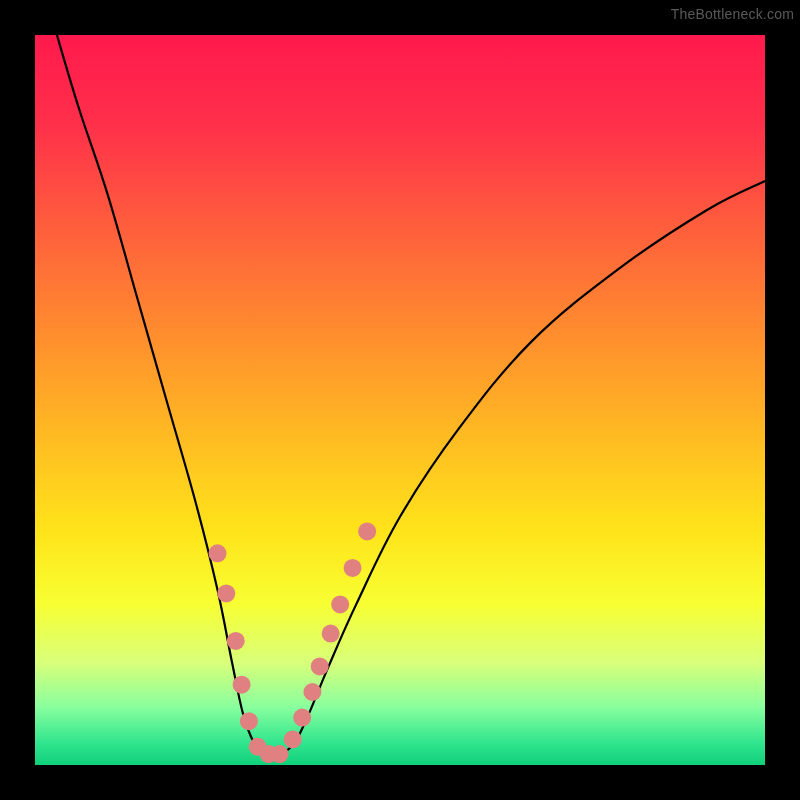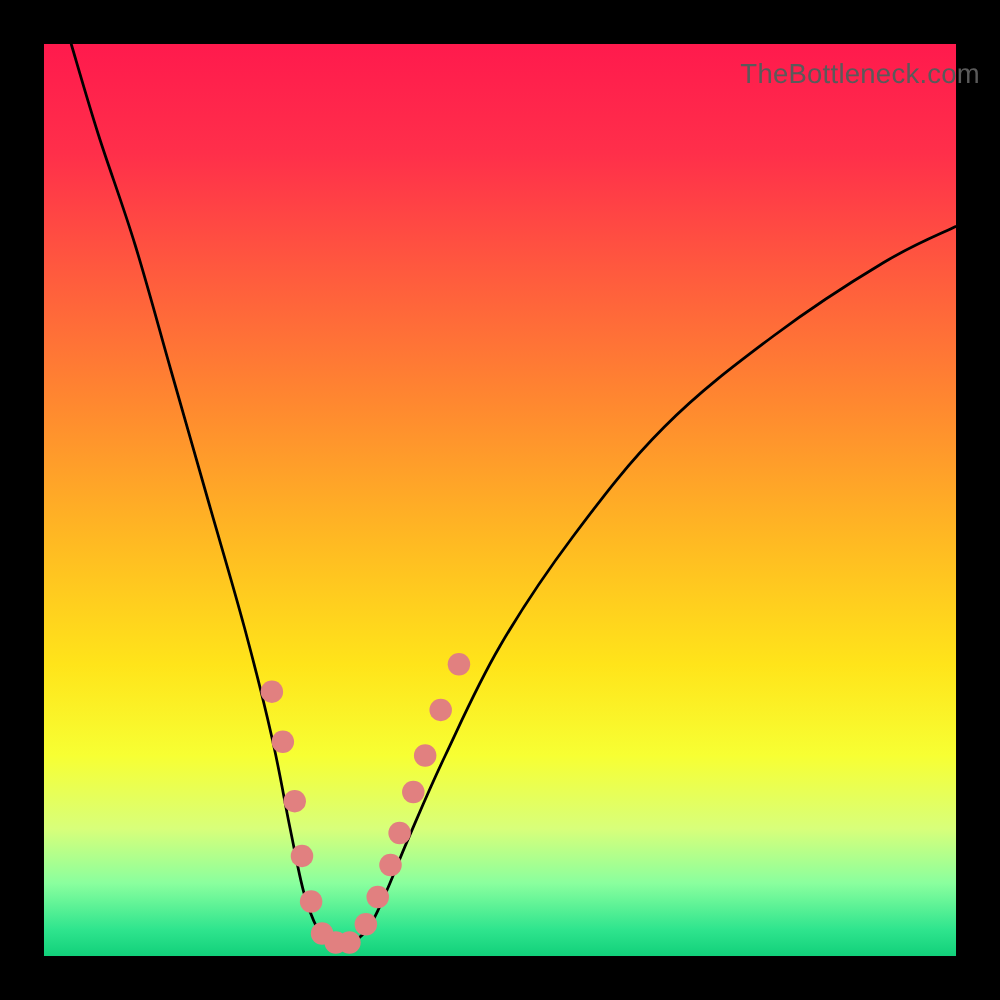--- a/index.html
+++ b/index.html
@@ -13,27 +13,26 @@
   }
   .frame {
     position: relative;
     width: 800px;
     height: 800px;
     background: #000;
   }
   .watermark {
     position: absolute;
     top: 6px;
-    right: 16px;
+    right: 6px;
     color: #5a5a5a;
-    font-size: 22px;
+    font-size: 14px;
     font-weight: 500;
     letter-spacing: 0.2px;
     z-index: 5;
-    margin-top: 40px;
   }
   .plot {
     position: absolute;
     left: 35px;
     top: 35px;
     width: 730px;
     height: 730px;
     overflow: hidden;
   }
   .plot svg {

